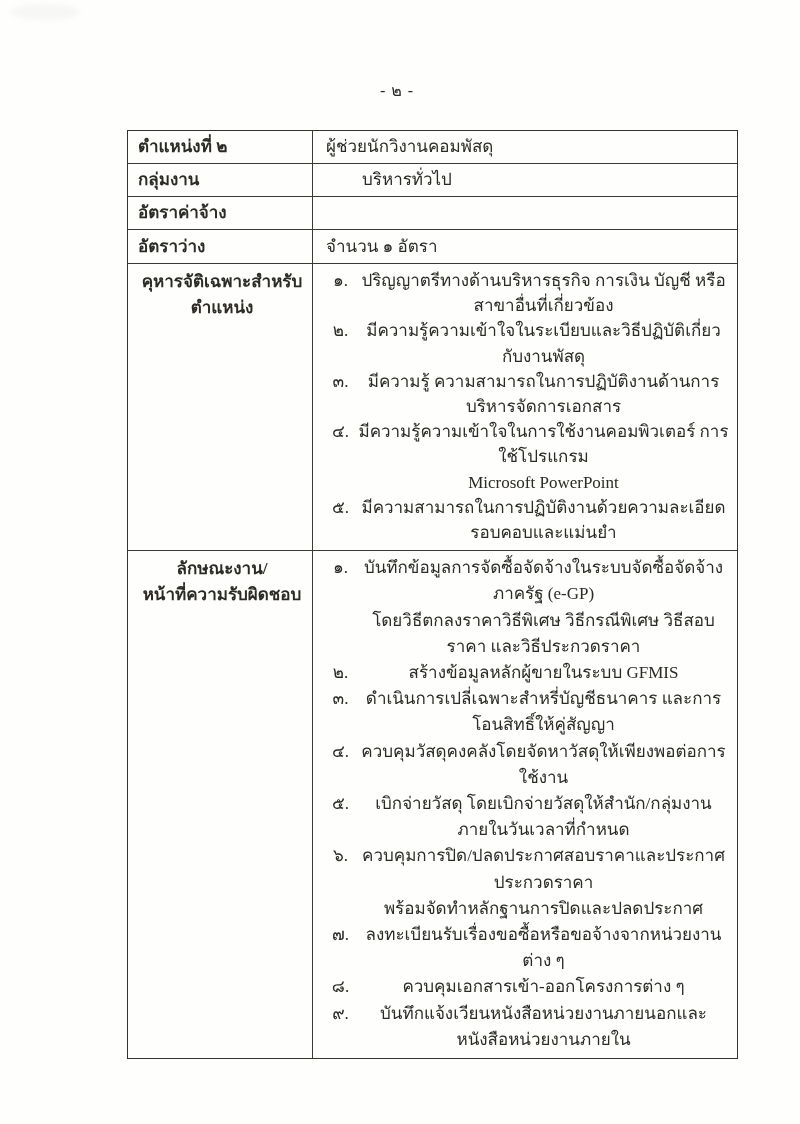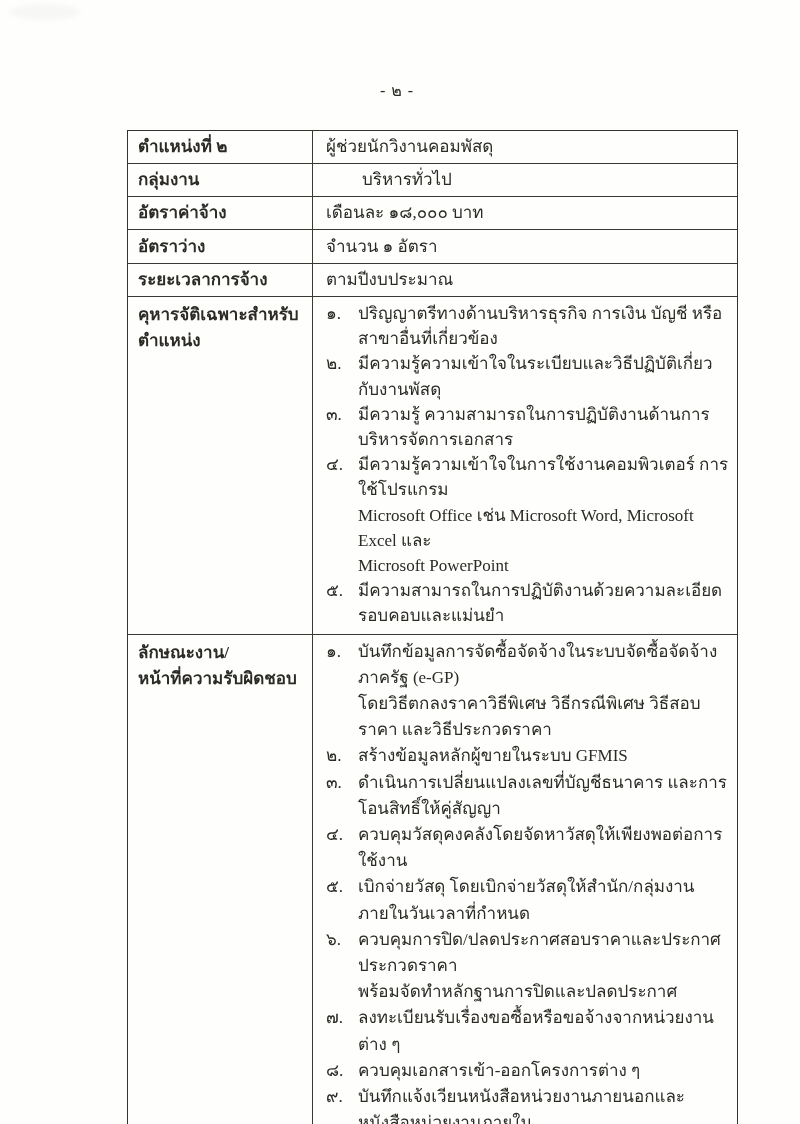--- a/index.html
+++ b/index.html
@@ -40,20 +40,21 @@
     left: 127px;
     top: 130px;
     width: 611px;
     border: 1.8px solid #34332e;
     box-sizing: border-box;
     background: #fefefd;
   }
   .trow {
     display: flex;
     border-bottom: 1.5px solid #3a3933;
+    text-align: center;
   }
   .trow:last-child { border-bottom: none; }
   .tlabel {
     flex: none;
     width: 185px;
     box-sizing: border-box;
     padding: 3px 6px 3px 10px;
     font-weight: 700;
     font-size: 17px;
     line-height: 26px;
@@ -98,32 +99,27 @@
       <div class="tvalue">ผู้ช่วยนักวิงานคอมพัสดุ</div>
     </div>
 
     <div class="trow simple rh2">
       <div class="tlabel">กลุ่มงาน</div>
       <div class="tvalue">บริหารทั่วไป</div>
     </div>
 
     <div class="trow simple rh3">
       <div class="tlabel">อัตราค่าจ้าง</div>
-      <div class="tvalue">เดือนละ ๑๘,๐๐๐ บาท</div>
     </div>
 
     <div class="trow simple rh4">
       <div class="tlabel">อัตราว่าง</div>
       <div class="tvalue">จำนวน ๑ อัตรา</div>
     </div>
 
-    <div class="trow simple rh5">
-      <div class="tlabel">ระยะเวลาการจ้าง</div>
-      <div class="tvalue">ตามปีงบประมาณ</div>
-    </div>
 
     <div class="trow section quals">
       <div class="tlabel">คุหารจัติเฉพาะสำหรับตำแหน่ง</div>
       <div class="tvalue list-cell">
           <div class="li-row">
             <span class="li-num">๑.</span>
             <div class="li-text">
               <div>ปริญญาตรีทางด้านบริหารธุรกิจ การเงิน บัญชี หรือสาขาอื่นที่เกี่ยวข้อง</div>
             </div>
           </div>
@@ -136,21 +132,20 @@
           <div class="li-row">
             <span class="li-num">๓.</span>
             <div class="li-text">
               <div>มีความรู้ ความสามารถในการปฏิบัติงานด้านการบริหารจัดการเอกสาร</div>
             </div>
           </div>
           <div class="li-row">
             <span class="li-num">๔.</span>
             <div class="li-text">
               <div>มีความรู้ความเข้าใจในการใช้งานคอมพิวเตอร์ การใช้โปรแกรม</div>
-              <div>Microsoft Office เช่น Microsoft Word, Microsoft Excel และ</div>
               <div>Microsoft PowerPoint</div>
             </div>
           </div>
           <div class="li-row">
             <span class="li-num">๕.</span>
             <div class="li-text">
               <div>มีความสามารถในการปฏิบัติงานด้วยความละเอียดรอบคอบและแม่นยำ</div>
             </div>
           </div>
         </div>
@@ -171,21 +166,21 @@
           </div>
           <div class="li-row">
             <span class="li-num">๒.</span>
             <div class="li-text">
               <div>สร้างข้อมูลหลักผู้ขายในระบบ GFMIS</div>
             </div>
           </div>
           <div class="li-row">
             <span class="li-num">๓.</span>
             <div class="li-text">
-              <div>ดำเนินการเปลี่ยนแปลงเลขที่บัญชีธนาคาร และการโอนสิทธิ์ให้คู่สัญญา</div>
+              <div>ดำเนินการเปลี่เฉพาะสำหรี่บัญชีธนาคาร และการโอนสิทธิ์ให้คู่สัญญา</div>
             </div>
           </div>
           <div class="li-row">
             <span class="li-num">๔.</span>
             <div class="li-text">
               <div>ควบคุมวัสดุคงคลังโดยจัดหาวัสดุให้เพียงพอต่อการใช้งาน</div>
             </div>
           </div>
           <div class="li-row">
             <span class="li-num">๕.</span>

